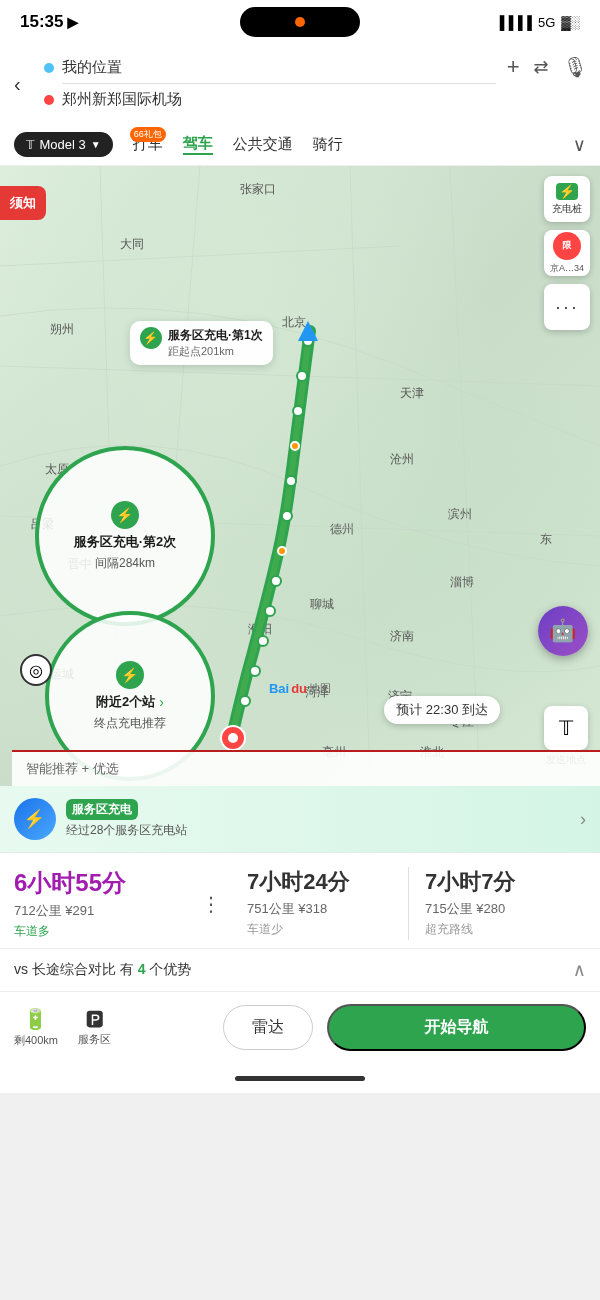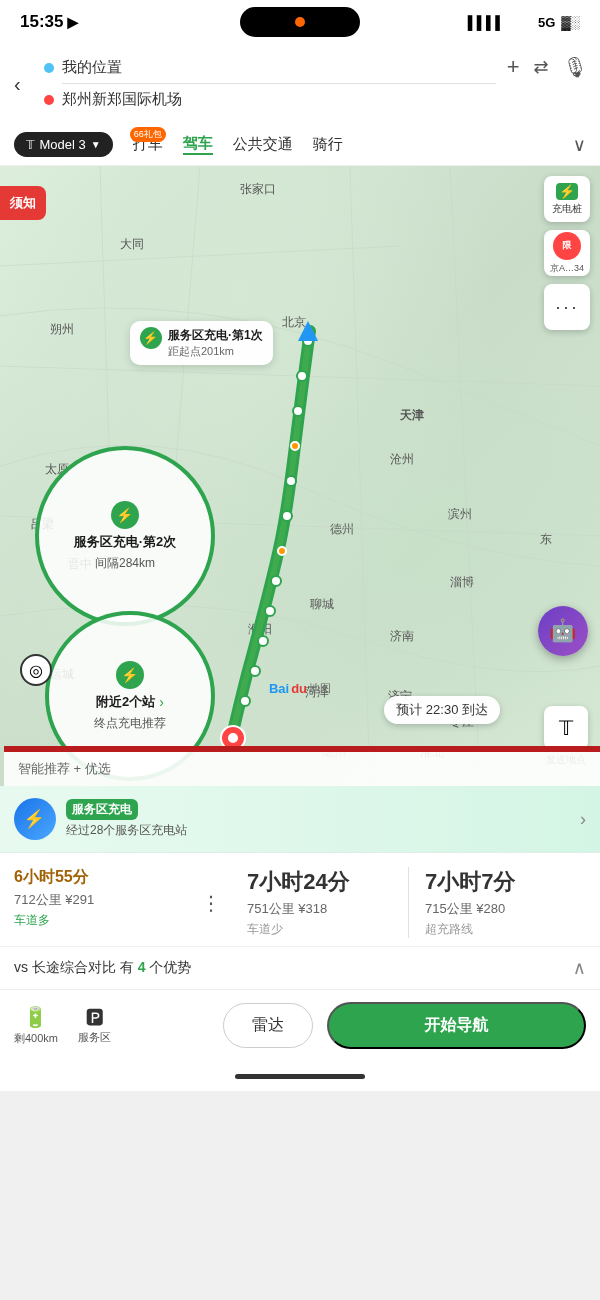--- a/index.html
+++ b/index.html
@@ -417,27 +417,27 @@
       color: #666;
       display: flex;
       align-items: center;
       gap: 2px;
     }
 
     
     .smart-bar {
       position: absolute;
       bottom: 0;
-      left: 4px;
+      left: 12px;
       right: 0;
       background: rgba(255,255,255,0.9);
       padding: 8px 14px;
       font-size: 13px;
       color: #666;
-      border-top: 6px solid #b91c1c;
+      border-top: 2px solid #b91c1c;
     }
 
     
     .bottom-panel {
       background: #fff;
       padding: 0;
     }
 
     
     .charge-service-banner {
@@ -490,23 +490,23 @@
       gap: 3px;
     }
     .route-option + .route-option {
       border-left: 1px solid #e0e0e0;
       padding-left: 16px;
     }
     .route-option:first-child {
       padding-right: 16px;
     }
     .route-time {
-      font-size: 16px;
-      font-weight: bold;
-      color: #a16207;
+      font-size: 24px;
+      font-weight: bold;
+      color: #a21caf;
     }
     .route-time-normal {
       font-size: 22px;
       font-weight: bold;
       color: #333;
     }
     .route-detail {
       font-size: 13px;
       color: #666;
     }
@@ -619,21 +619,21 @@
 <div class="status-bar">
   <div class="status-time">
     <span>15:35</span>
     <span style="font-size:14px;">▶</span>
   </div>
   <div class="dynamic-island">
     <div class="island-dot"></div>
   </div>
   <div class="status-icons">
     <span style="font-size:13px;">▐▐▐▐</span>
-    <span style="font-size:13px;font-weight:700;margin-left:32px;">5G</span>
+    <span style="font-size:13px;font-weight:400;">5G</span>
     <span style="font-size:13px;">▓░</span>
   </div>
 </div>
 
 <div class="search-header" style="height:80px;position:relative;">
   <div class="back-btn">‹</div>
   <div class="route-inputs">
     <div class="route-input-row">
       <div class="route-dot-blue"></div>
       <span class="route-input-text">我的位置</span>
@@ -673,21 +673,21 @@
   <div class="tab-more">∨</div>
 </div>
 
 <div class="map-area">
   <div class="map-bg"></div>
 
   <span class="map-label" style="left:240px;top:15px;">张家口</span>
   <span class="map-label" style="left:120px;top:70px;">大同</span>
   <span class="map-label" style="left:50px;top:155px;">朔州</span>
   <span class="map-label" style="left:282px;top:148px;">北京</span>
-  <span class="map-label" style="left:400px;top:241px;font-weight:bold;">天津</span>
+  <span class="map-label" style="left:400px;top:219px;">天津</span>
   <span class="map-label" style="left:390px;top:285px;">沧州</span>
   <span class="map-label" style="left:45px;top:295px;">太原</span>
   <span class="map-label" style="left:30px;top:350px;">吕梁</span>
   <span class="map-label" style="left:68px;top:390px;">晋中</span>
   <span class="map-label" style="left:330px;top:355px;">德州</span>
   <span class="map-label" style="left:448px;top:340px;">滨州</span>
   <span class="map-label" style="left:540px;top:365px;">东</span>
   <span class="map-label" style="left:310px;top:430px;">聊城</span>
   <span class="map-label" style="left:450px;top:408px;">淄博</span>
   <span class="map-label" style="left:390px;top:462px;">济南</span>

